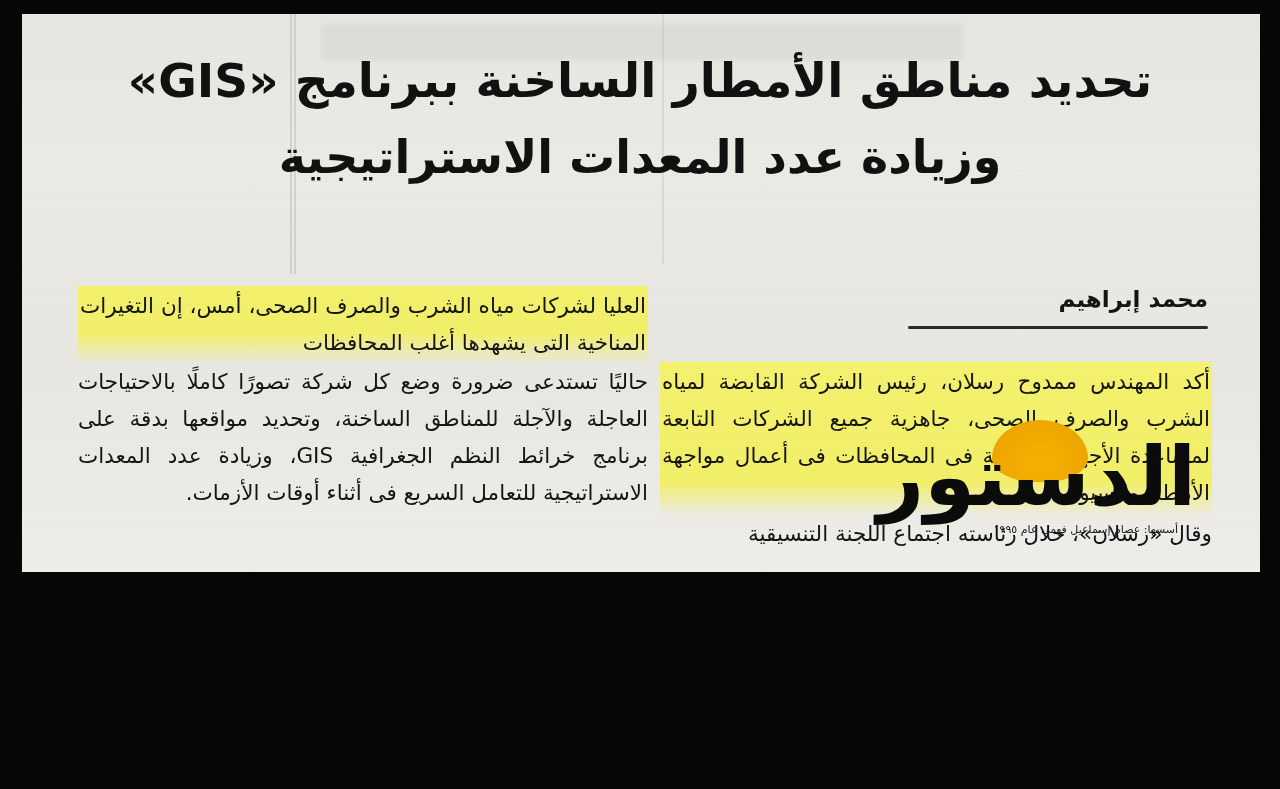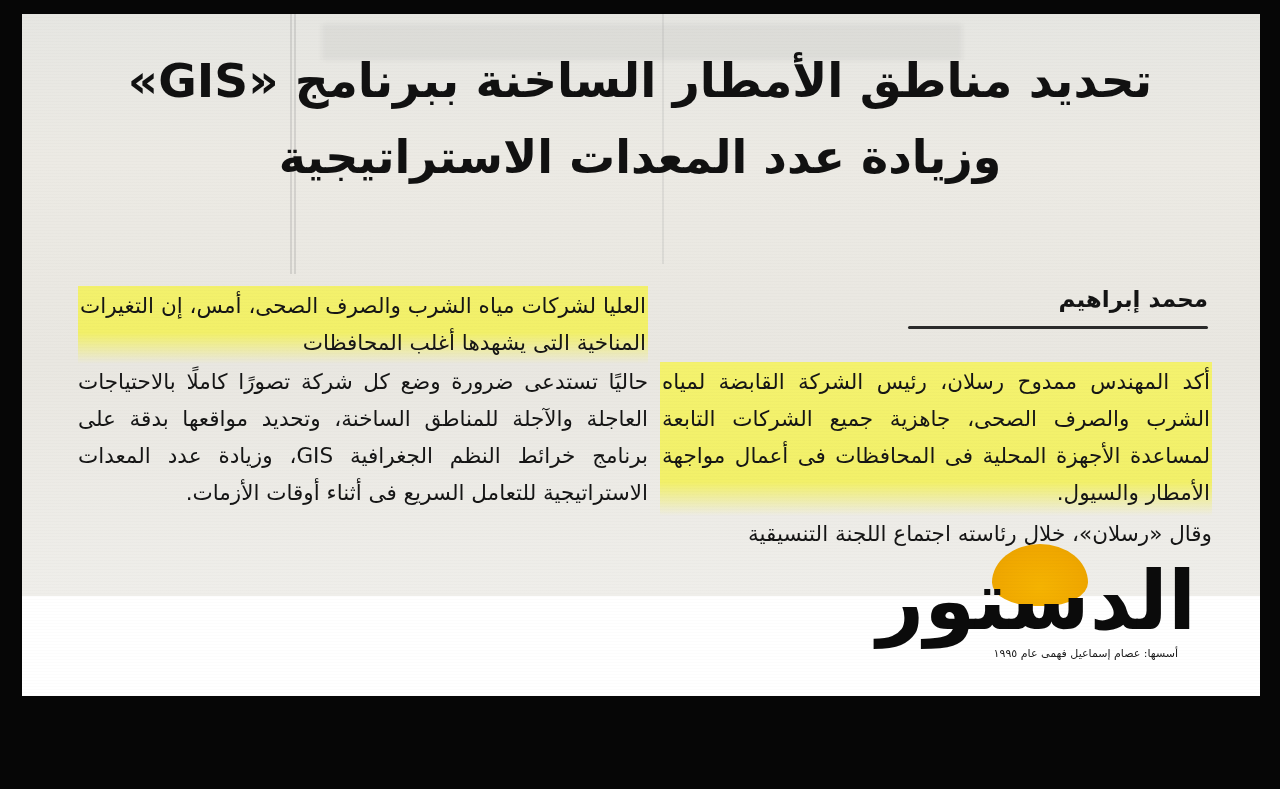--- a/index.html
+++ b/index.html
@@ -22,22 +22,22 @@
     height: 789px;
     background: #060606;
   }
 
   
   .clipping {
     position: absolute;
     left: 22px;
     top: 14px;
     width: 1238px;
-    height: 682px;
-    background: #ffffff;
+    height: 558px;
+    background: #fdba74;
     overflow: hidden;
   }
 
   
   .newsprint {
     position: absolute;
     left: 0; top: 0;
     width: 1238px;
     height: 582px;
     background:

